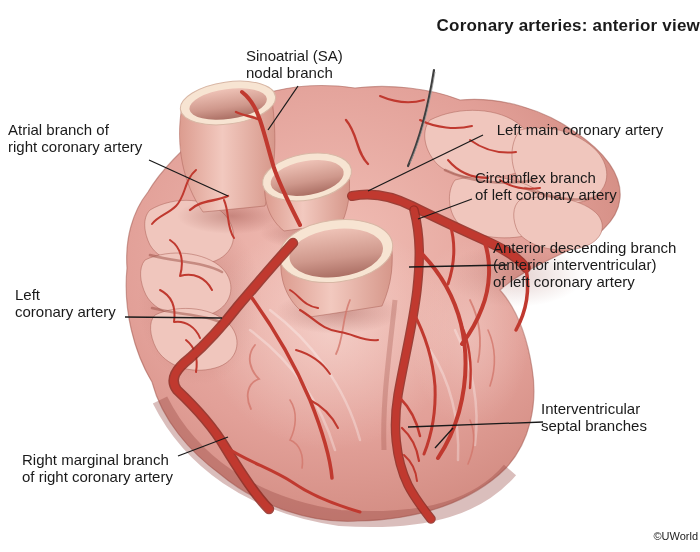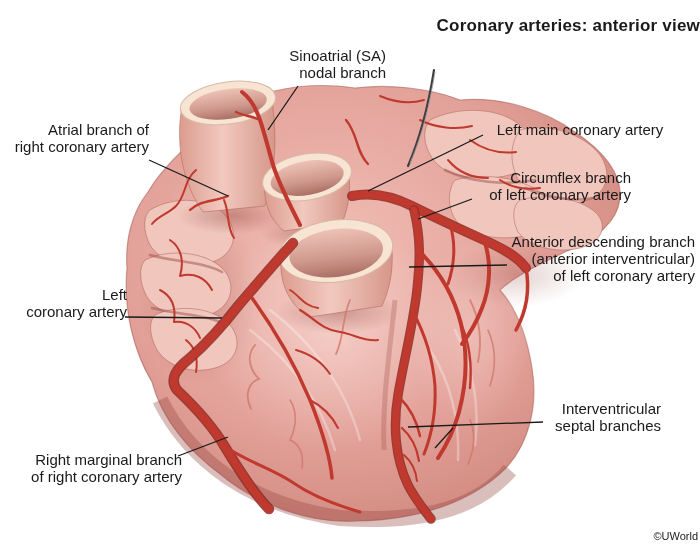--- a/index.html
+++ b/index.html
@@ -11,21 +11,21 @@
   html,body{margin:0;padding:0;background:#fff;}
   .stage{
     position:relative;width:700px;height:552px;background:var(--background);
     font-family:"Liberation Sans",sans-serif;color:var(--text);overflow:hidden;
   }
   .art{position:absolute;left:0;top:0;}
   .page-title{
     position:absolute;top:16px;left:0;width:100%;text-align:right;
     font-size:17px;font-weight:bold;letter-spacing:0.2px;
   }
-  .label{position:absolute;font-size:15px;line-height:17px;text-align:right;}
+  .label{position:absolute;font-size:15px;line-height:17px;text-align:left;}
   .label span{display:block;}
   .label.left-align{text-align:center;}
   .bold{font-weight:normal;}
   .copyright{
     position:absolute;left:640px;top:530px;width:58px;text-align:right;
     font-size:11px;color:#222;
   }
   .leader{stroke:var(--leader-line);stroke-width:1.3;fill:none;}
   .needle{stroke:var(--needle);stroke-width:2.2;fill:none;stroke-linecap:round;}
   .needle-hi{stroke:#9a9a9a;stroke-width:0.8;fill:none;}
@@ -211,21 +211,21 @@
 
   <div class="label left-align" style="left:485px;top:121px;width:190px;">
     <span>Left main coronary artery</span>
   </div>
 
   <div class="label" style="left:475px;top:169px;width:156px;">
     <span class="bold">Circumflex branch</span>
     <span>of left coronary artery</span>
   </div>
 
-  <div class="label" style="left:493px;top:233px;width:202px;">
+  <div class="label" style="left:493px;top:239px;width:202px;">
     <span class="bold">Anterior descending branch</span>
     <span>(anterior interventricular)</span>
     <span>of left coronary artery</span>
   </div>
 
   <div class="label bold" style="left:15px;top:286px;width:112px;">
     <span>Left</span>
     <span>coronary artery</span>
   </div>
 

